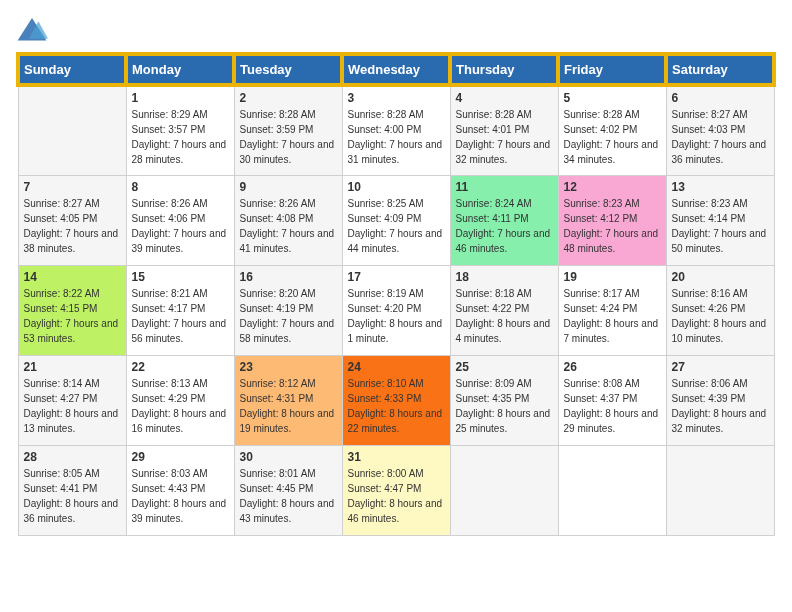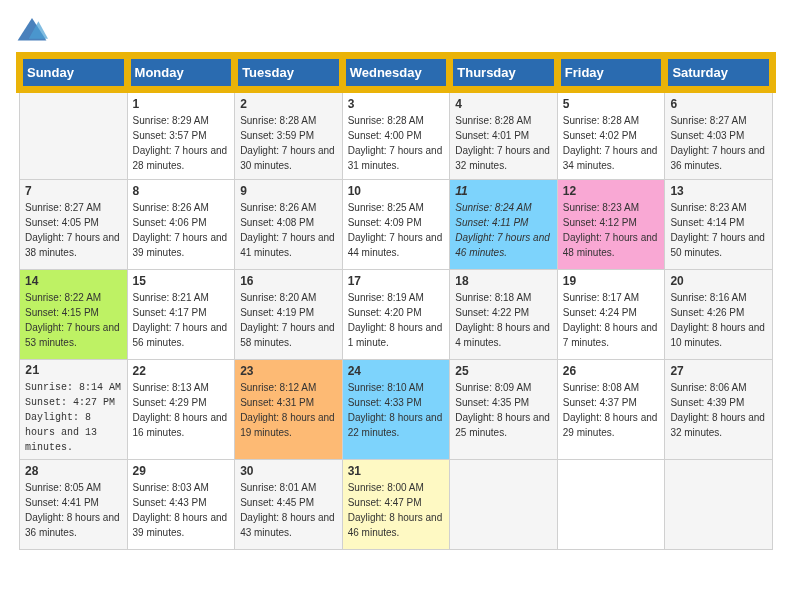--- a/index.html
+++ b/index.html
@@ -42,21 +42,21 @@
       border-collapse: collapse;
       table-layout: fixed;
     }
     th {
       background-color: #2a6bb0;
       color: #fff;
       font-size: 13px;
       font-weight: bold;
       padding: 6px 4px;
       text-align: left;
-      border: 7px solid #eab308;
+      border: 4px solid #eab308;
     }
     td {
       border: 1px solid #d0d0d0;
       vertical-align: top;
       padding: 4px 5px;
       font-size: 10.5px;
       color: #333;
       height: 90px;
       background: #fff;
     }
@@ -158,21 +158,21 @@
           <div class="day-info">Sunrise: 8:26 AM<br>Sunset: 4:06 PM<br>Daylight: 7 hours and 39 minutes.</div>
         </td>
         <td style="background: rgb(245, 245, 245);">
           <span class="day-number">9</span>
           <div class="day-info">Sunrise: 8:26 AM<br>Sunset: 4:08 PM<br>Daylight: 7 hours and 41 minutes.</div>
         </td>
         <td style="background: rgb(255, 255, 255);">
           <span class="day-number">10</span>
           <div class="day-info">Sunrise: 8:25 AM<br>Sunset: 4:09 PM<br>Daylight: 7 hours and 44 minutes.</div>
         </td>
-        <td style="background: #7dd3fc; font-style: italic;">
+        <td style="background: #86efac;">
           <span class="day-number">11</span>
           <div class="day-info">Sunrise: 8:24 AM<br>Sunset: 4:11 PM<br>Daylight: 7 hours and 46 minutes.</div>
         </td>
         <td style="background: #f9a8d4;">
           <span class="day-number">12</span>
           <div class="day-info">Sunrise: 8:23 AM<br>Sunset: 4:12 PM<br>Daylight: 7 hours and 48 minutes.</div>
         </td>
         <td style="background: rgb(245, 245, 245);">
           <span class="day-number">13</span>
           <div class="day-info">Sunrise: 8:23 AM<br>Sunset: 4:14 PM<br>Daylight: 7 hours and 50 minutes.</div>
@@ -202,33 +202,33 @@
         <td style="background: rgb(255, 255, 255);">
           <span class="day-number">19</span>
           <div class="day-info">Sunrise: 8:17 AM<br>Sunset: 4:24 PM<br>Daylight: 8 hours and 7 minutes.</div>
         </td>
         <td style="background: rgb(245, 245, 245);">
           <span class="day-number">20</span>
           <div class="day-info">Sunrise: 8:16 AM<br>Sunset: 4:26 PM<br>Daylight: 8 hours and 10 minutes.</div>
         </td>
       </tr>
       <tr>
-        <td style="background: rgb(245, 245, 245); font-family: Liberation Mono, monospace;">
+        <td style="background: rgb(245, 245, 245);">
           <span class="day-number">21</span>
           <div class="day-info">Sunrise: 8:14 AM<br>Sunset: 4:27 PM<br>Daylight: 8 hours and 13 minutes.</div>
         </td>
         <td style="background: rgb(255, 255, 255);">
           <span class="day-number">22</span>
           <div class="day-info">Sunrise: 8:13 AM<br>Sunset: 4:29 PM<br>Daylight: 8 hours and 16 minutes.</div>
         </td>
         <td style="background: #fdba74;">
           <span class="day-number">23</span>
           <div class="day-info">Sunrise: 8:12 AM<br>Sunset: 4:31 PM<br>Daylight: 8 hours and 19 minutes.</div>
         </td>
-        <td style="background: #7dd3fc; margin-left: 48px;">
+        <td style="background: #f97316; margin-left: 48px;">
           <span class="day-number">24</span>
           <div class="day-info">Sunrise: 8:10 AM<br>Sunset: 4:33 PM<br>Daylight: 8 hours and 22 minutes.</div>
         </td>
         <td style="background: rgb(245, 245, 245);">
           <span class="day-number">25</span>
           <div class="day-info">Sunrise: 8:09 AM<br>Sunset: 4:35 PM<br>Daylight: 8 hours and 25 minutes.</div>
         </td>
         <td style="background: rgb(255, 255, 255);">
           <span class="day-number">26</span>
           <div class="day-info">Sunrise: 8:08 AM<br>Sunset: 4:37 PM<br>Daylight: 8 hours and 29 minutes.</div>

